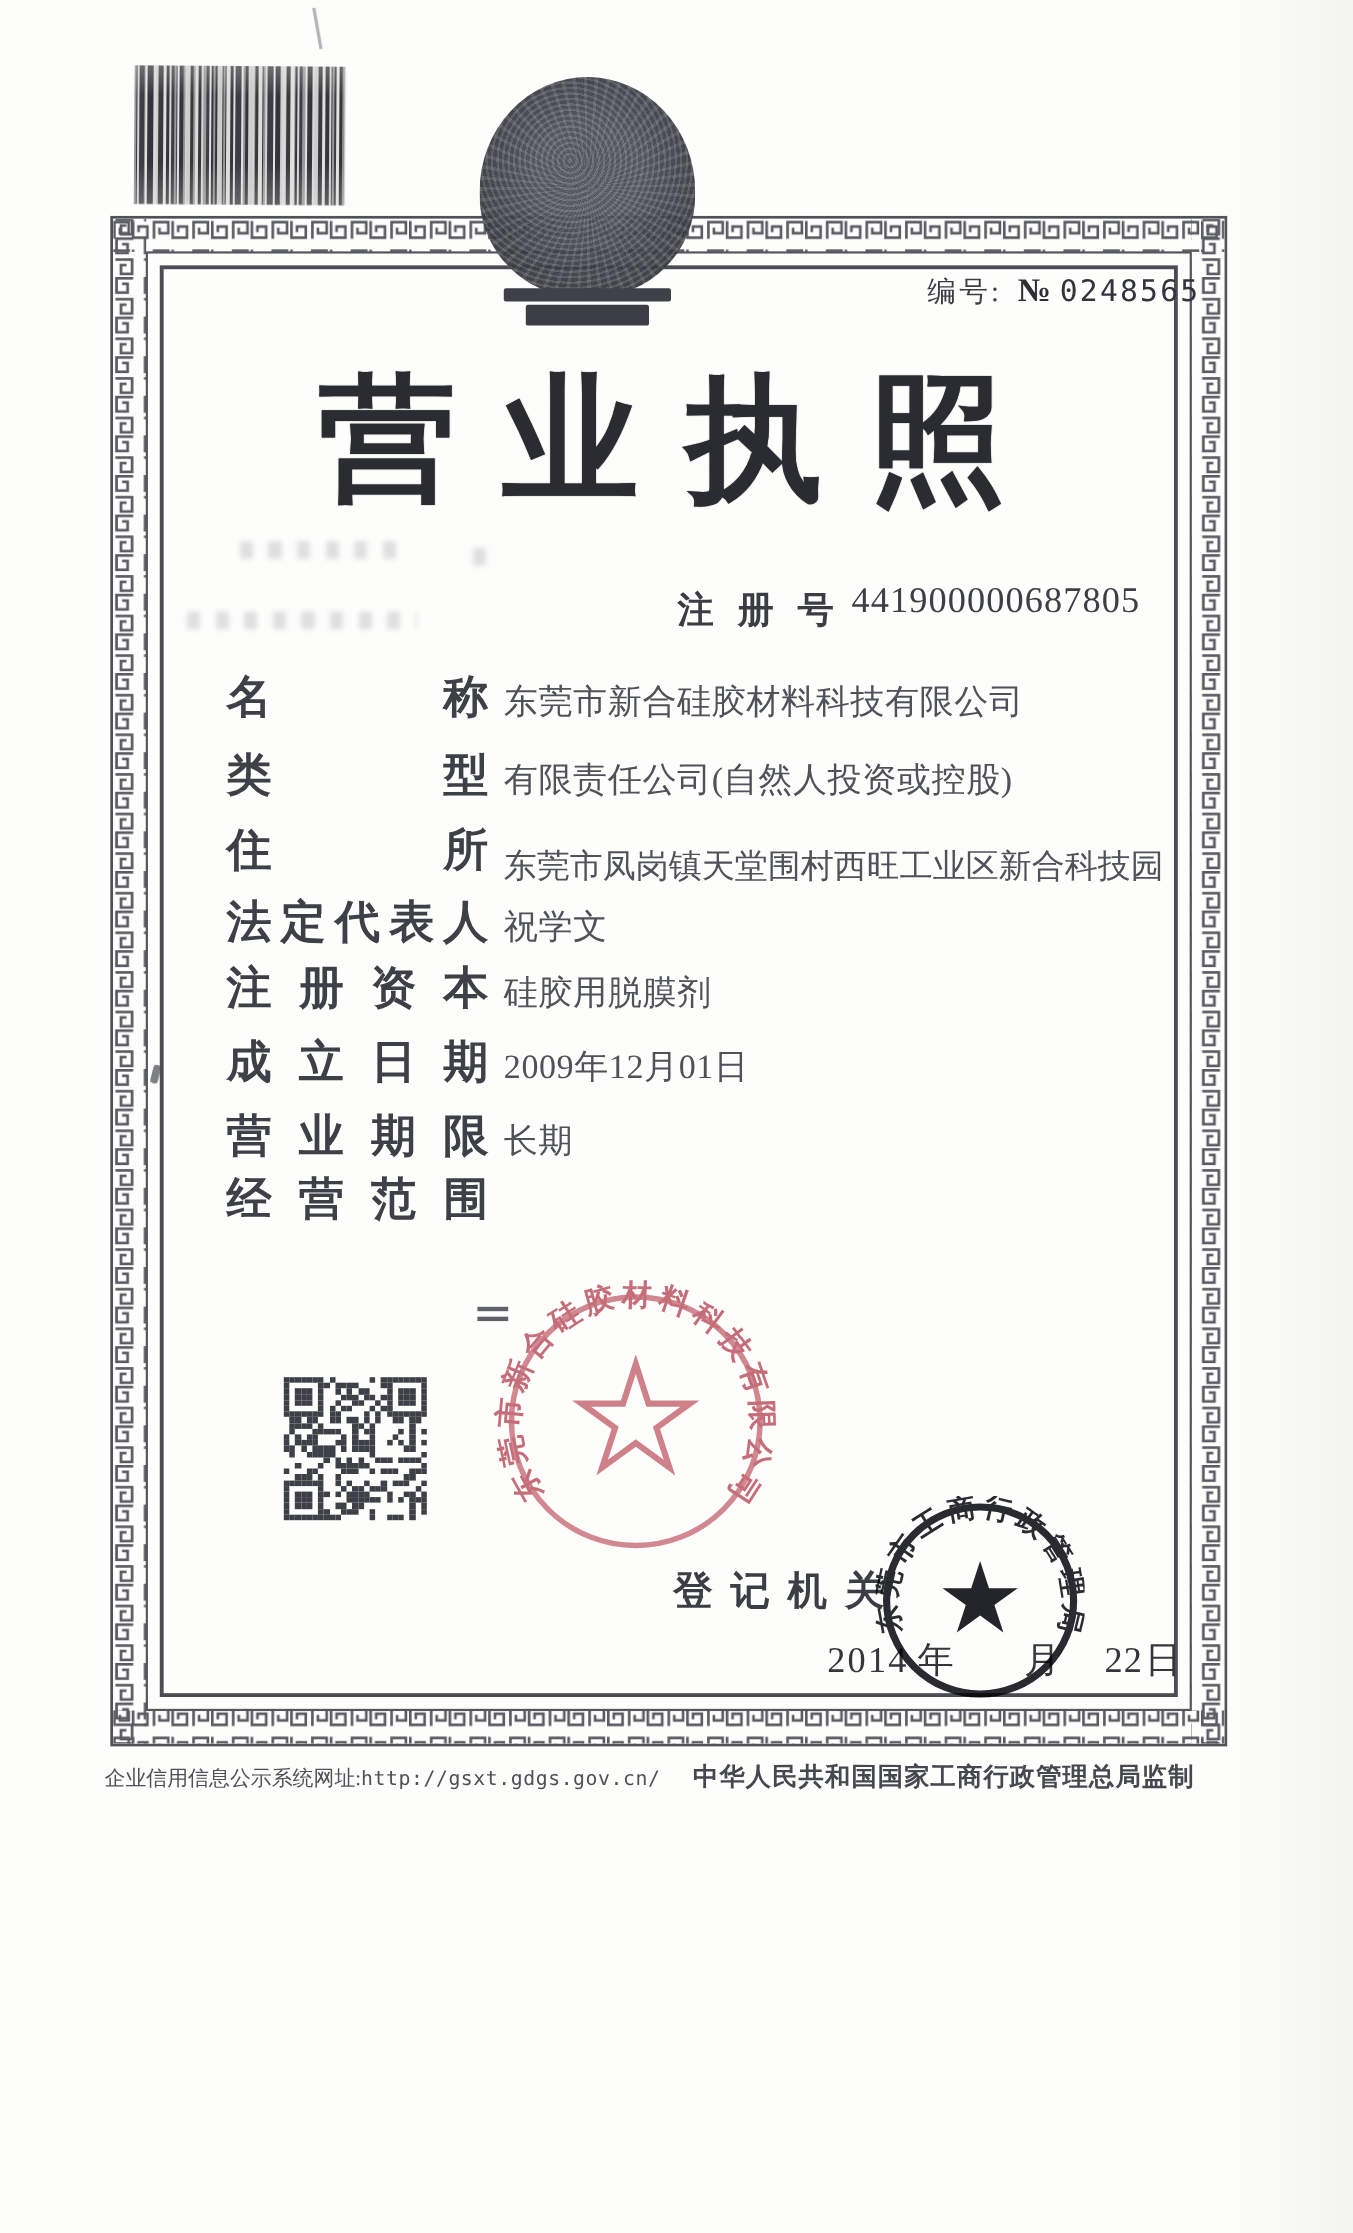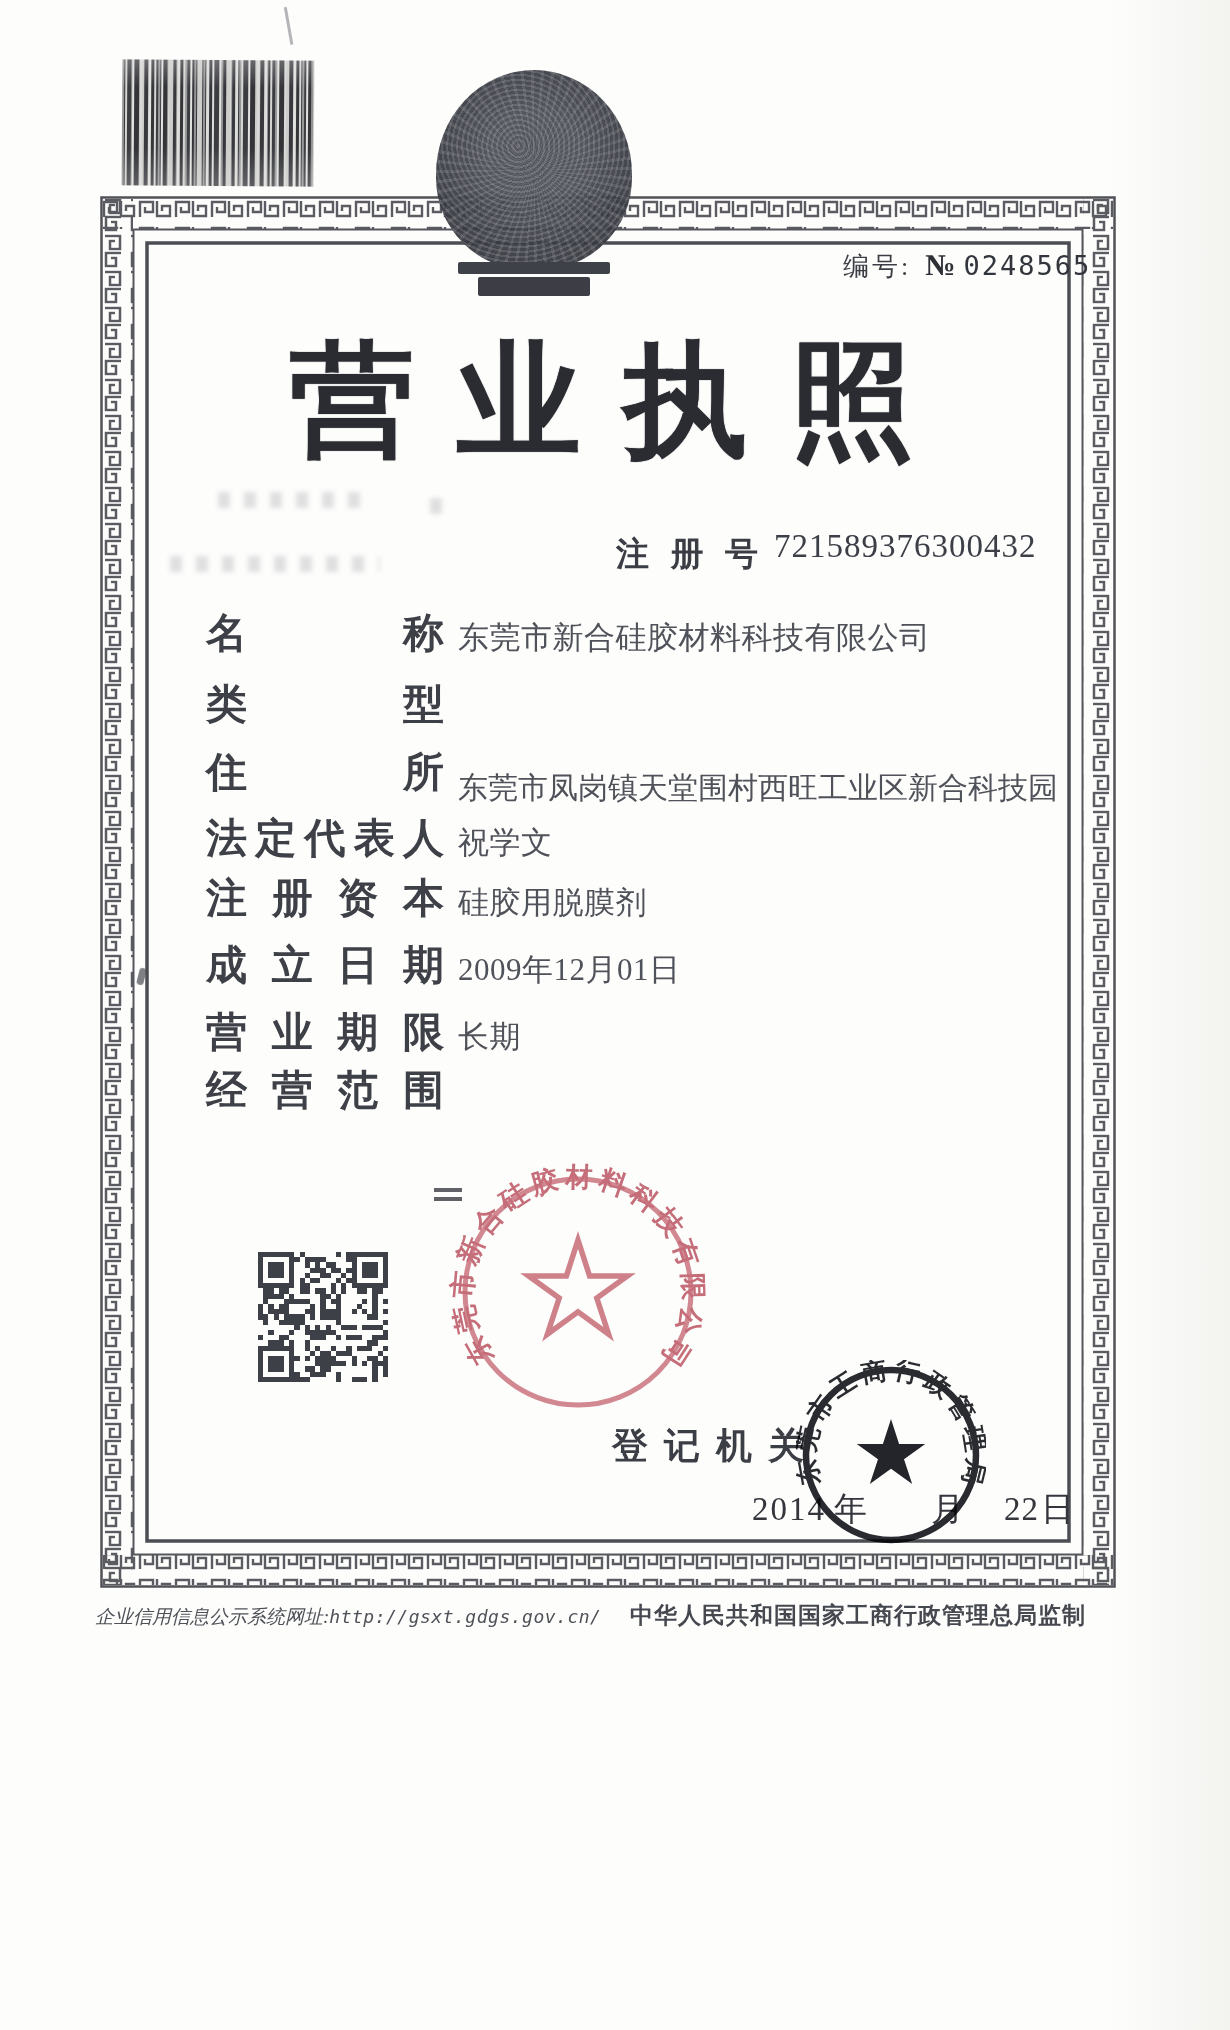--- a/index.html
+++ b/index.html
@@ -74,21 +74,21 @@
   .reg-authority{left:612px;top:1422px;width:192px;display:flex;justify-content:space-between;
                  font-weight:700;font-size:36px;color:#3c3e45;z-index:4;}
   .date-line{left:752px;top:1487px;font-size:33px;color:#34363c;white-space:nowrap;z-index:4;}
   .date-line .yr{letter-spacing:2px;}
   .date-line .u1{margin-left:8px;}
   .date-line .u2{margin-left:64px;}
   .date-line .dd{margin-left:40px;letter-spacing:1px;}
   .date-line .u3{margin-left:2px;}
 
   
-  .footer-left{left:95px;top:1604px;font-size:19px;color:#4e5157;white-space:nowrap;font-style:italic;}
+  .footer-left{left:95px;top:1604px;font-size:19px;color:#4e5157;white-space:nowrap;}
   .footer-left .url{font-family:"DejaVu Sans Mono",monospace;font-size:18px;letter-spacing:.5px;}
   .footer-right{left:630px;top:1600px;width:440px;text-align:right;font-size:23px;font-weight:700;
                 color:#46484f;letter-spacing:1px;white-space:nowrap;}
 </style>
 </head>
 <body>
 
 <div class="page">
 
   <div class="abs squiggle"></div>
@@ -138,32 +138,33 @@
       <span>业</span>
       <span>执</span>
       <span>照</span>
     </div>
 
   <div class="abs reg-label">
       <span>注</span>
       <span>册</span>
       <span>号</span>
     </div>
-  <div class="abs reg-number">721589376300432</div>
+  <div class="abs reg-number">441900000687805</div>
 
   <div class="abs flabel" style="top:613px">
       <span>名</span>
       <span>称</span>
     </div>
   <div class="abs fvalue" style="top:620px">东莞市新合硅胶材料科技有限公司</div>
 
   <div class="abs flabel" style="top:684px">
       <span>类</span>
       <span>型</span>
     </div>
+  <div class="abs fvalue" style="top:691px">有限责任公司(自然人投资或控股)</div>
 
   <div class="abs flabel" style="top:752px">
       <span>住</span>
       <span>所</span>
     </div>
   <div class="abs fvalue fv-addr" style="top:759px">东莞市凤岗镇天堂围村西旺工业区新合科技园</div>
 
   <div class="abs flabel" style="top:818px">
       <span>法</span>
       <span>定</span>

